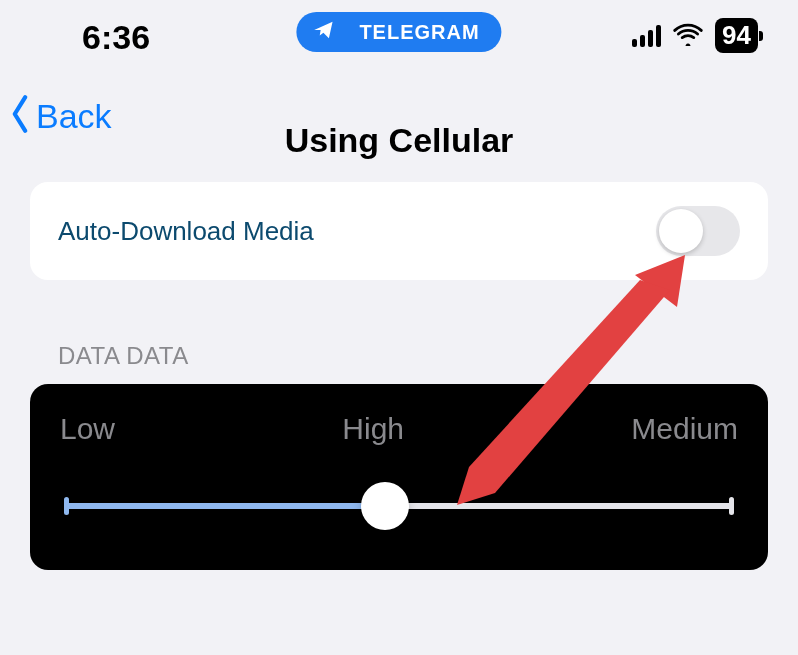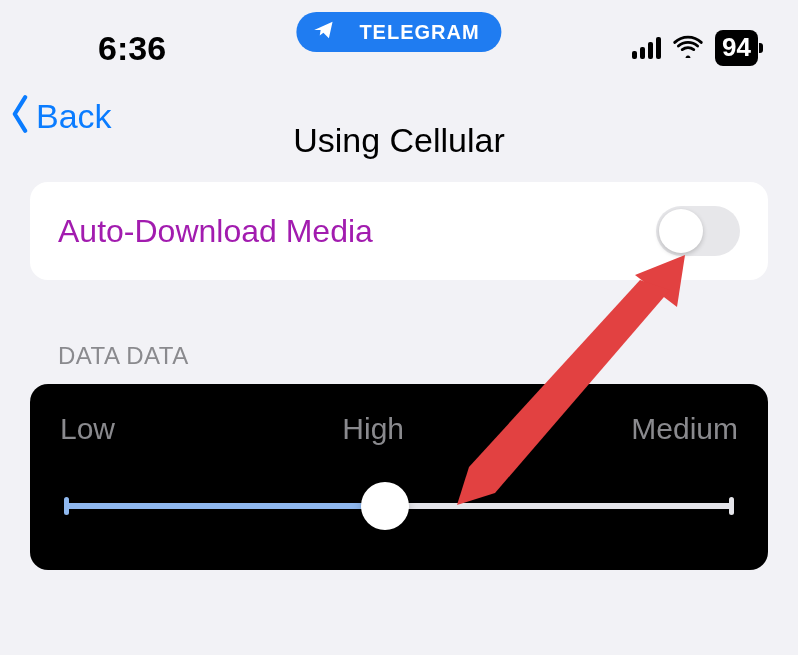--- a/index.html
+++ b/index.html
@@ -10,23 +10,23 @@
     }
     body {
       width: 798px;
       height: 655px;
       background: #f2f2f6;
       position: relative;
       overflow: hidden;
     }
     .status-bar {
       display: flex;
-      align-items: center;
+      align-items: flex-start;
       justify-content: space-between;
-      padding: 18px 40px 0 56px;
+      padding: 18px 40px 0 40px;
       height: 78px;
       position: relative;
     }
     .status-time {
       font-size: 34px;
       font-weight: 600;
       color: #000;
       margin-left: 42px;
     }
     .telegram-pill {
@@ -122,39 +122,39 @@
     }
     .back-label {
       font-size: 34px;
       font-weight: 400;
     }
     .page-title {
       position: absolute;
       left: 50%;
       transform: translateX(-50%);
       font-size: 34px;
-      font-weight: 400;
+      font-weight: 700;
       color: #000;
       margin-top: 48px;
     }
     .card {
       background: #fff;
       margin: 28px 30px 0 30px;
       border-radius: 18px;
       padding: 0;
     }
     .toggle-row {
       display: flex;
       align-items: center;
       justify-content: space-between;
       padding: 24px 28px;
     }
     .toggle-label {
-      font-size: 32px;
-      color: #a21caf;
+      font-size: 26px;
+      color: #0c4a6e;
       font-weight: 400;
     }
     .toggle {
       width: 84px;
       height: 50px;
       background: #e7e7ea;
       border-radius: 25px;
       position: relative;
       cursor: pointer;
     }

